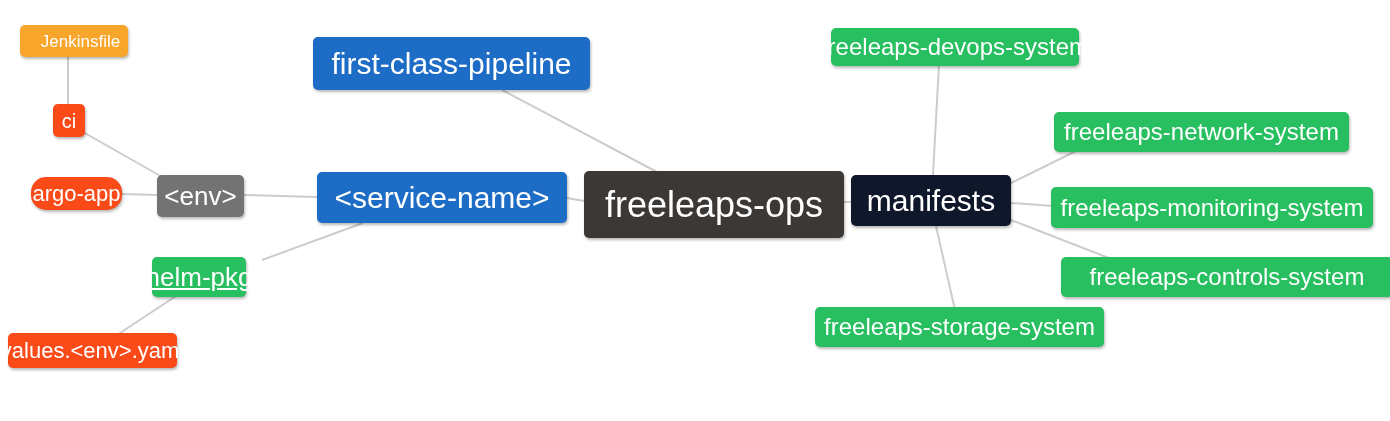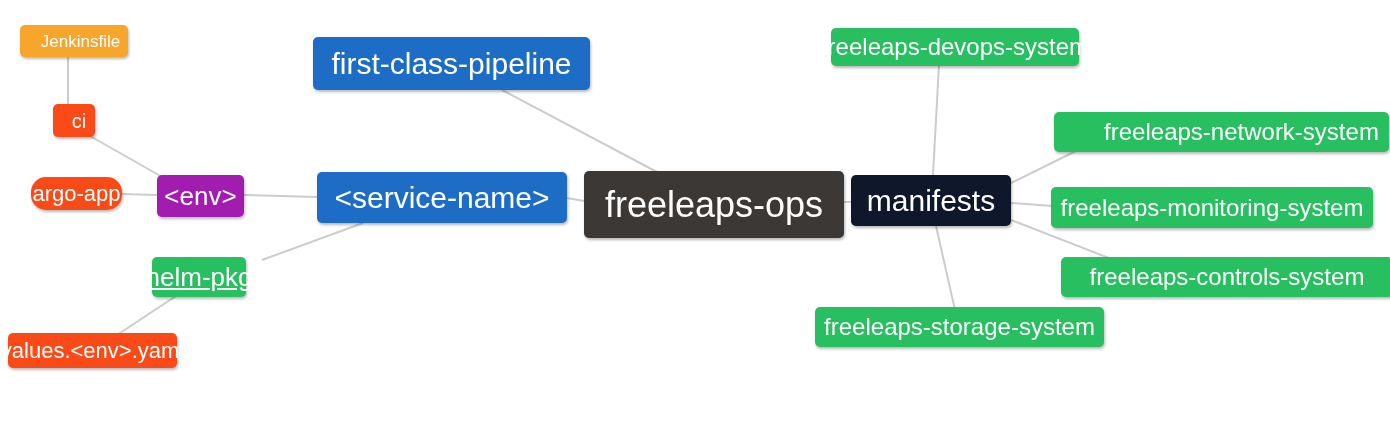--- a/index.html
+++ b/index.html
@@ -64,28 +64,28 @@
     <line x1="68" y1="104" x2="68" y2="55" stroke="#cccccc"></line>
     <line x1="176" y1="296" x2="117" y2="335" stroke="#cccccc"></line>
     <line x1="933" y1="175" x2="939" y2="64" stroke="#cccccc"></line>
     <line x1="1011" y1="183" x2="1078" y2="150" stroke="#cccccc"></line>
     <line x1="1011" y1="203" x2="1053" y2="206" stroke="#cccccc"></line>
     <line x1="1011" y1="220" x2="1114" y2="260" stroke="#cccccc"></line>
     <line x1="936" y1="226" x2="955" y2="310" stroke="#cccccc"></line>
   </svg>
 
   <div class="node" id="n-jenkinsfile" style="background-color: rgb(248, 166, 43); padding-left: 13px;">Jenkinsfile</div>
-  <div class="node" id="n-ci" style="background-color: rgb(250, 74, 24); padding-left: 10px;">ci</div>
+  <div class="node" id="n-ci" style="background-color: rgb(250, 74, 24);">ci</div>
   <div class="node" id="n-argo-app" style="background-color: rgb(250, 74, 24); border-radius: 15px;">argo-app</div>
-  <div class="node" id="n-env" style="background-color: #a21caf; text-align: right;">&lt;env&gt;</div>
+  <div class="node" id="n-env" style="background-color: #737373; text-align: right;">&lt;env&gt;</div>
   <div class="node" id="n-helm-pkg" style="background-color: rgb(39, 191, 95);">helm-pkg</div>
   <div class="node" id="n-values" style="background-color: rgb(250, 74, 24);">values.&lt;env&gt;.yaml</div>
   <div class="node" id="n-pipeline" style="background-color: rgb(29, 108, 197);">first-class-pipeline</div>
   <div class="node" id="n-service" style="background-color: rgb(29, 108, 197);">&lt;service-name&gt;</div>
   <div class="node" id="n-root" style="background-color: rgb(59, 56, 53);">freeleaps-ops</div>
   <div class="node" id="n-manifests" style="background-color: #0f172a; text-align: center;">manifests</div>
   <div class="node" id="n-devops" style="background-color: rgb(39, 191, 95);">freeleaps-devops-system</div>
-  <div class="node" id="n-network" style="background-color: rgb(39, 191, 95); padding-left: 40px;">freeleaps-network-system</div>
+  <div class="node" id="n-network" style="background-color: rgb(39, 191, 95);">freeleaps-network-system</div>
   <div class="node" id="n-monitoring" style="background-color: rgb(39, 191, 95);">freeleaps-monitoring-system</div>
   <div class="node" id="n-controls" style="background-color: rgb(39, 191, 95);">freeleaps-controls-system</div>
   <div class="node" id="n-storage" style="background-color: rgb(39, 191, 95);">freeleaps-storage-system</div>
 
 </div>
 
 </body></html>

